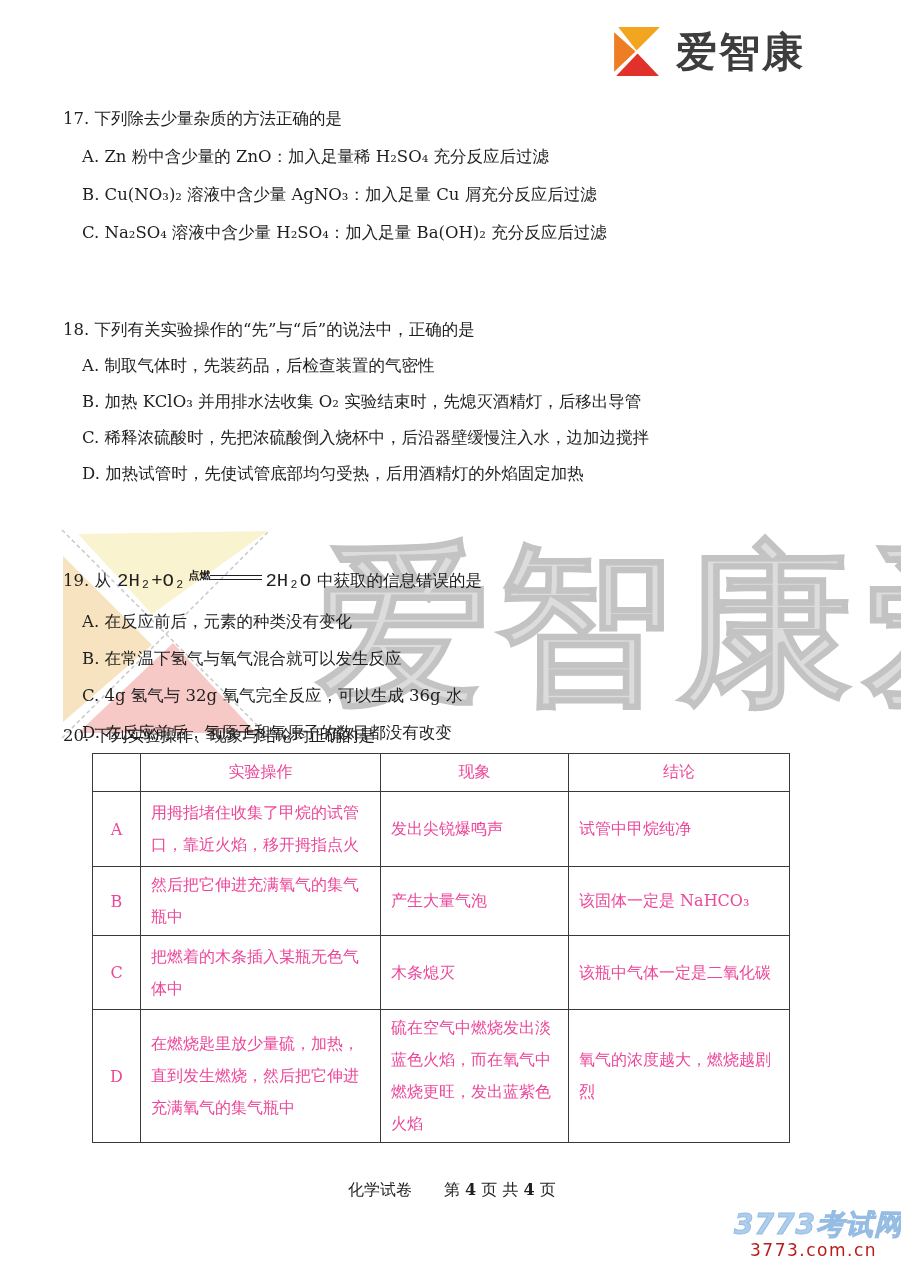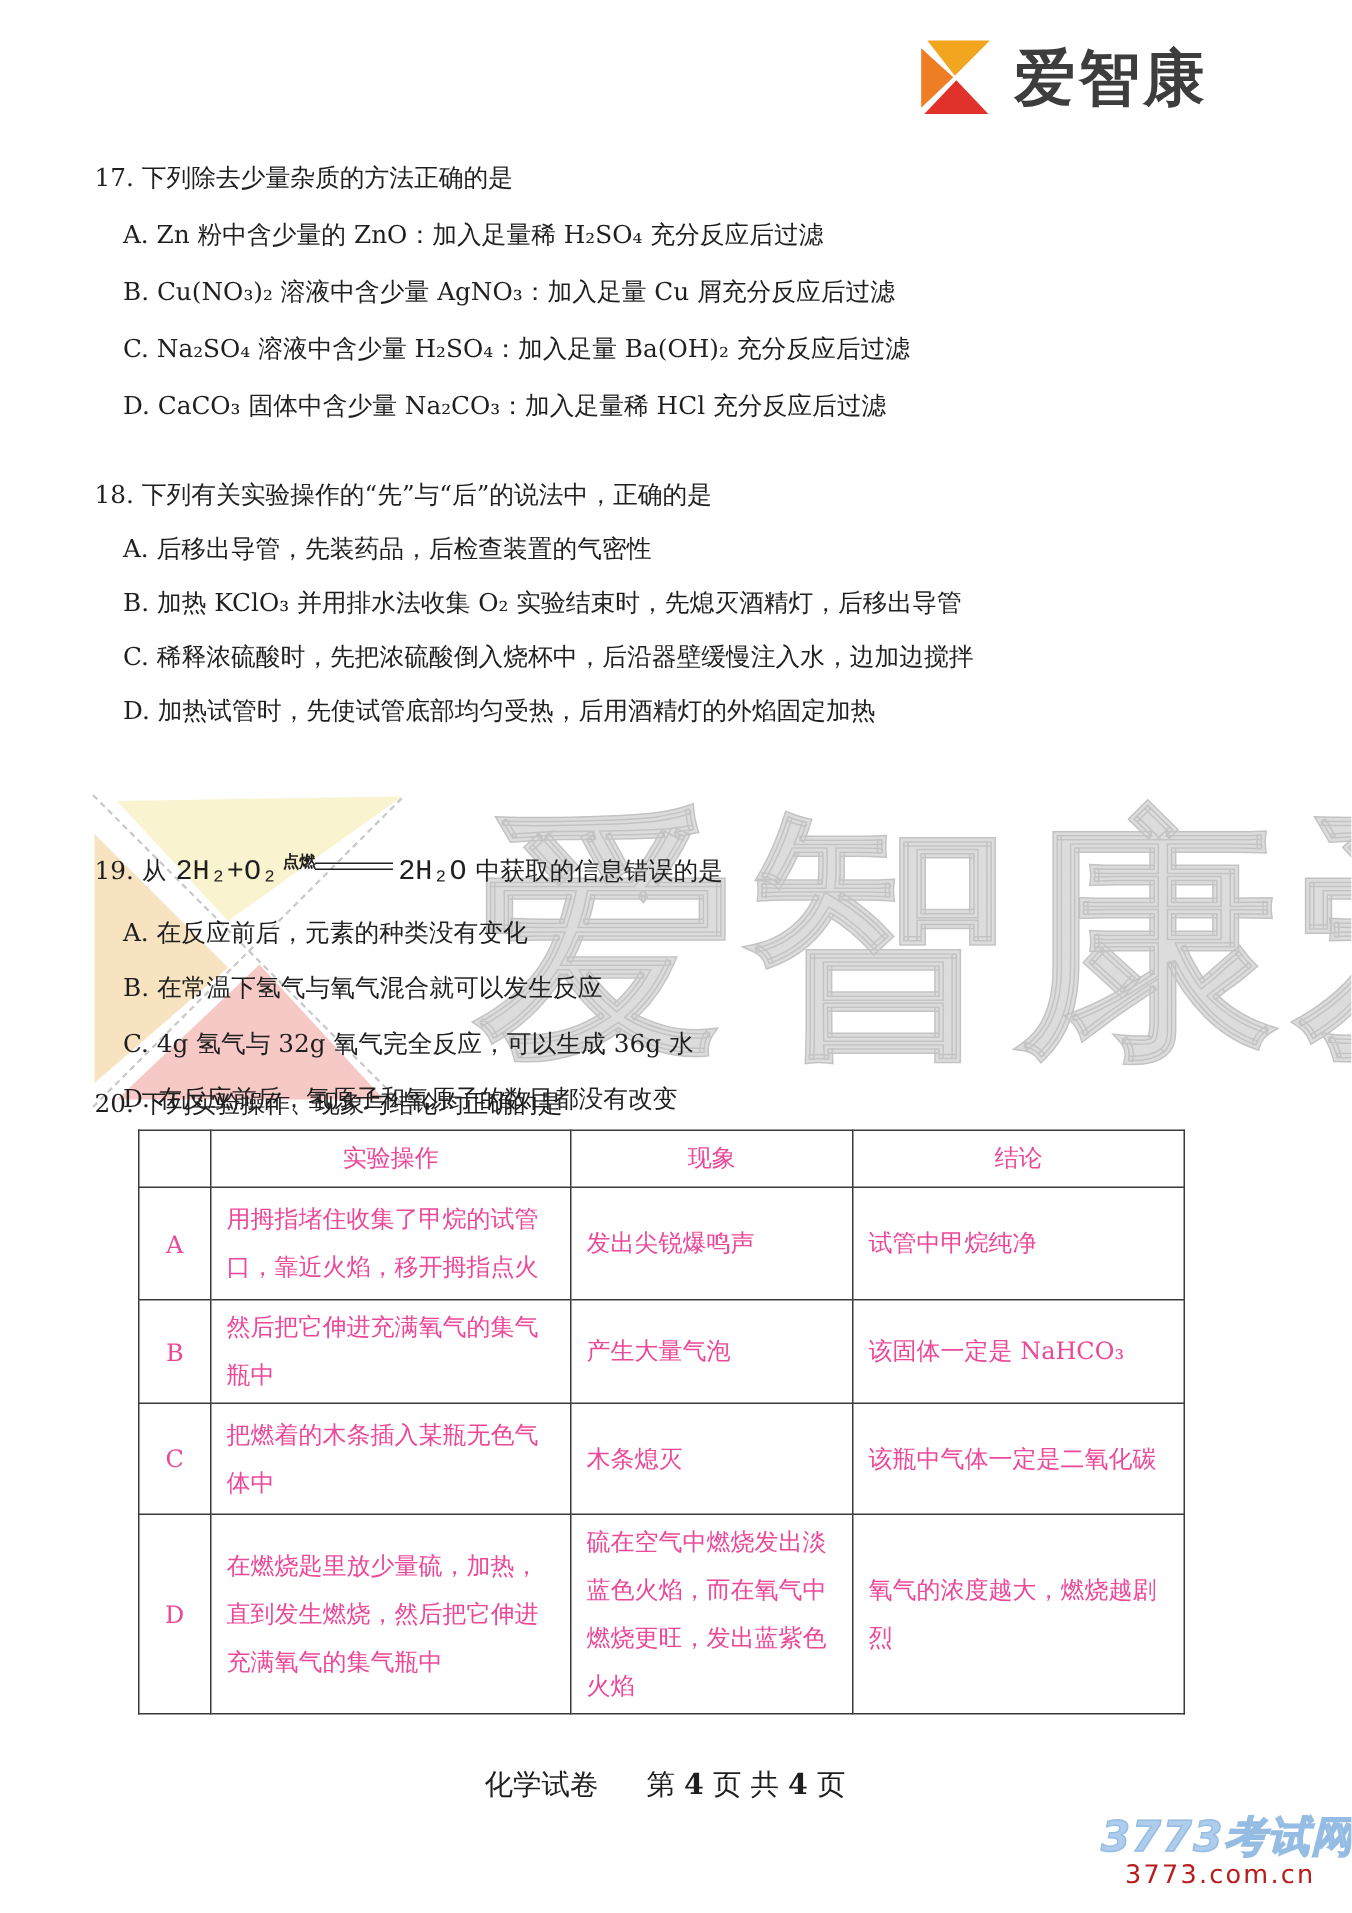--- a/index.html
+++ b/index.html
@@ -51,21 +51,21 @@
     position:absolute;left:92px;top:753px;z-index:2;border-collapse:collapse;table-layout:fixed;
     width:697px;font-size:16px;color:#ec4899;
   }
   .qtable td,.qtable th{border:1px solid #3a3a3a;padding:2px 10px;font-weight:normal;}
   .qtable th{text-align:center;vertical-align:middle;height:33px;font-size:16px;}
   .qtable td.letter{text-align:center;vertical-align:middle;font-family:"DejaVu Serif",serif;}
   .qtable td.cell{vertical-align:middle;line-height:32px;}
   .col-letter{width:48px;} .col-op{width:240px;} .col-ph{width:188px;} .col-cc{width:221px;}
   .row-a{height:75px;} .row-b{height:66px;} .row-c{height:74px;} .row-d{height:102px;}
   
-  .footer{position:absolute;left:323px;top:1180px;z-index:2;font-size:19px;height:20px;line-height:20px;}
+  .footer{position:absolute;left:348px;top:1180px;z-index:2;font-size:16px;height:20px;line-height:20px;}
   .footer .doc{margin-right:32px;}
   .footer .b{font-weight:bold;font-family:"DejaVu Serif",serif;}
 </style>
 </head>
 <body>
 
 <div class="page">
 
   <svg class="wm wm-logo" viewBox="0 0 212 212">
     <line x1="2" y1="2" x2="210" y2="210" stroke="#c9c9c9" stroke-width="1.5" stroke-dasharray="4 3"></line>
@@ -85,26 +85,25 @@
       <polygon points="31,27 52,49 10,49" fill="#E0312A"></polygon>
     </svg>
     <span class="logo-text">爱智康</span>
   </div>
 
   <div class="q q17" style="top:100px;">
     <div class="line">17. 下列除去少量杂质的方法正确的是</div>
     <div class="line opt">A. Zn 粉中含少量的 ZnO：加入足量稀 H₂SO₄ 充分反应后过滤</div>
     <div class="line opt">B. Cu(NO₃)₂ 溶液中含少量 AgNO₃：加入足量 Cu 屑充分反应后过滤</div>
     <div class="line opt">C. Na₂SO₄ 溶液中含少量 H₂SO₄：加入足量 Ba(OH)₂ 充分反应后过滤</div>
-    <div class="line opt">D. CaCO₃ 固体中含少量 Na₂CO₃：加入足量稀 HCl 充分反应后过滤</div>
   </div>
 
   <div class="q q18" style="top:312px;">
     <div class="line">18. 下列有关实验操作的“先”与“后”的说法中，正确的是</div>
-    <div class="line opt">A. 后移出导管，先装药品，后检查装置的气密性</div>
+    <div class="line opt">A. 制取气体时，先装药品，后检查装置的气密性</div>
     <div class="line opt">B. 加热 KClO₃ 并用排水法收集 O₂ 实验结束时，先熄灭酒精灯，后移出导管</div>
     <div class="line opt">C. 稀释浓硫酸时，先把浓硫酸倒入烧杯中，后沿器壁缓慢注入水，边加边搅拌</div>
     <div class="line opt">D. 加热试管时，先使试管底部均匀受热，后用酒精灯的外焰固定加热</div>
   </div>
 
   <div class="q q19" style="top:527px;margin-top:32px;">
     <div class="eq-line">
       <span>19. 从</span>
       <span class="eq">
         <span>2H₂+O₂</span>

